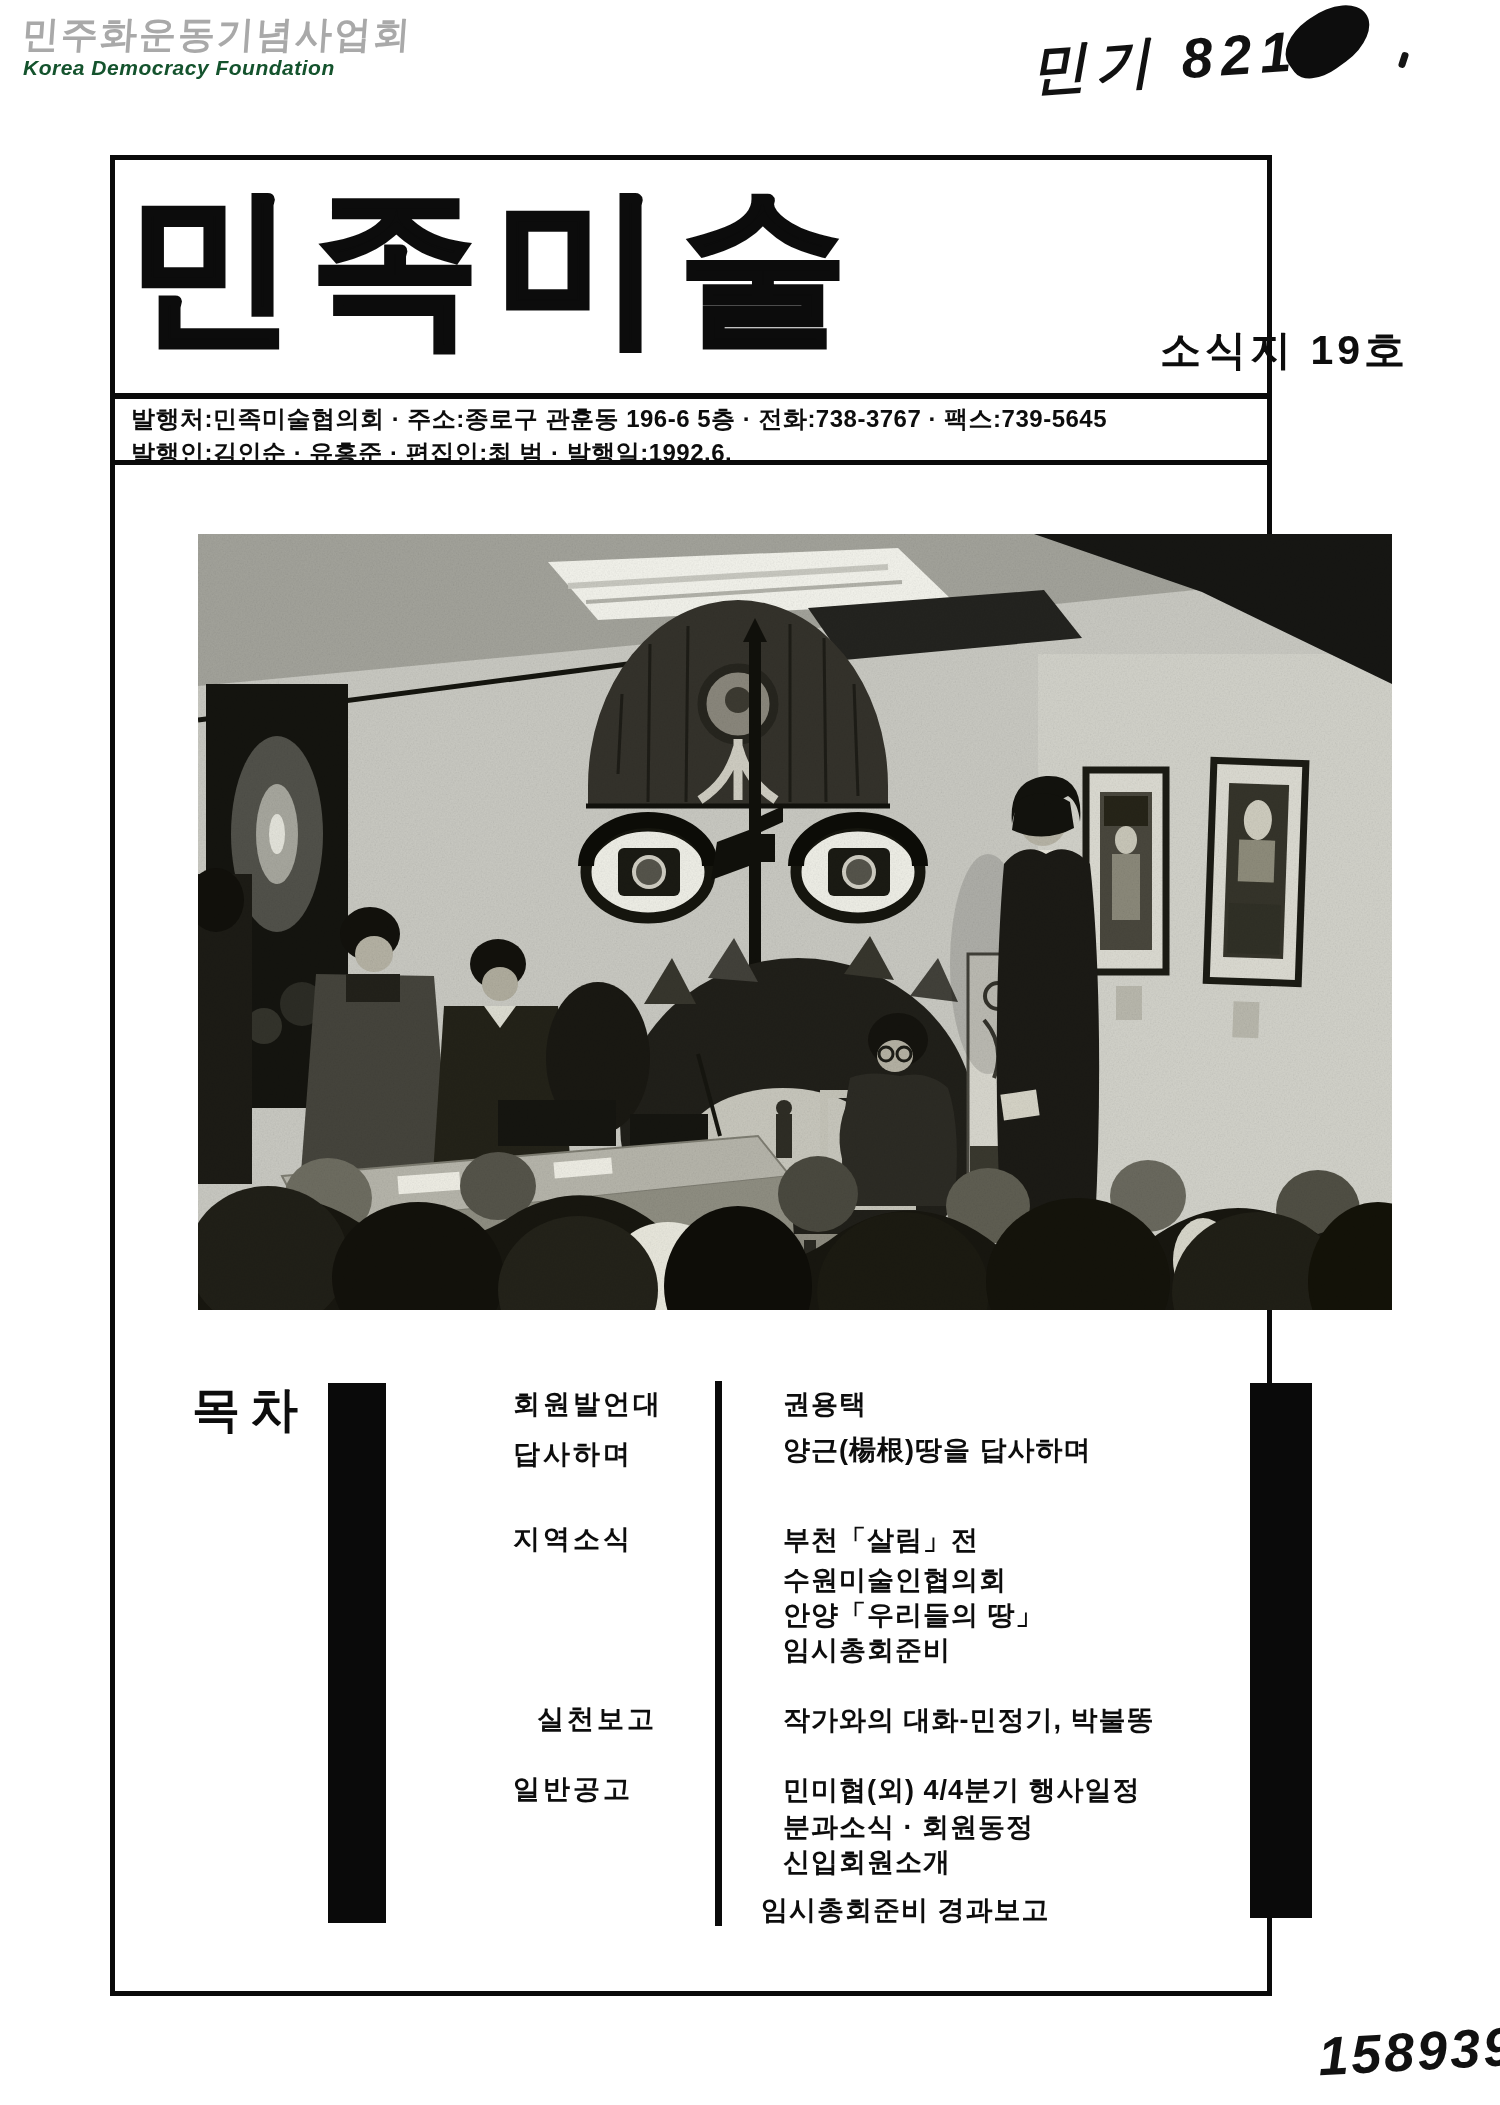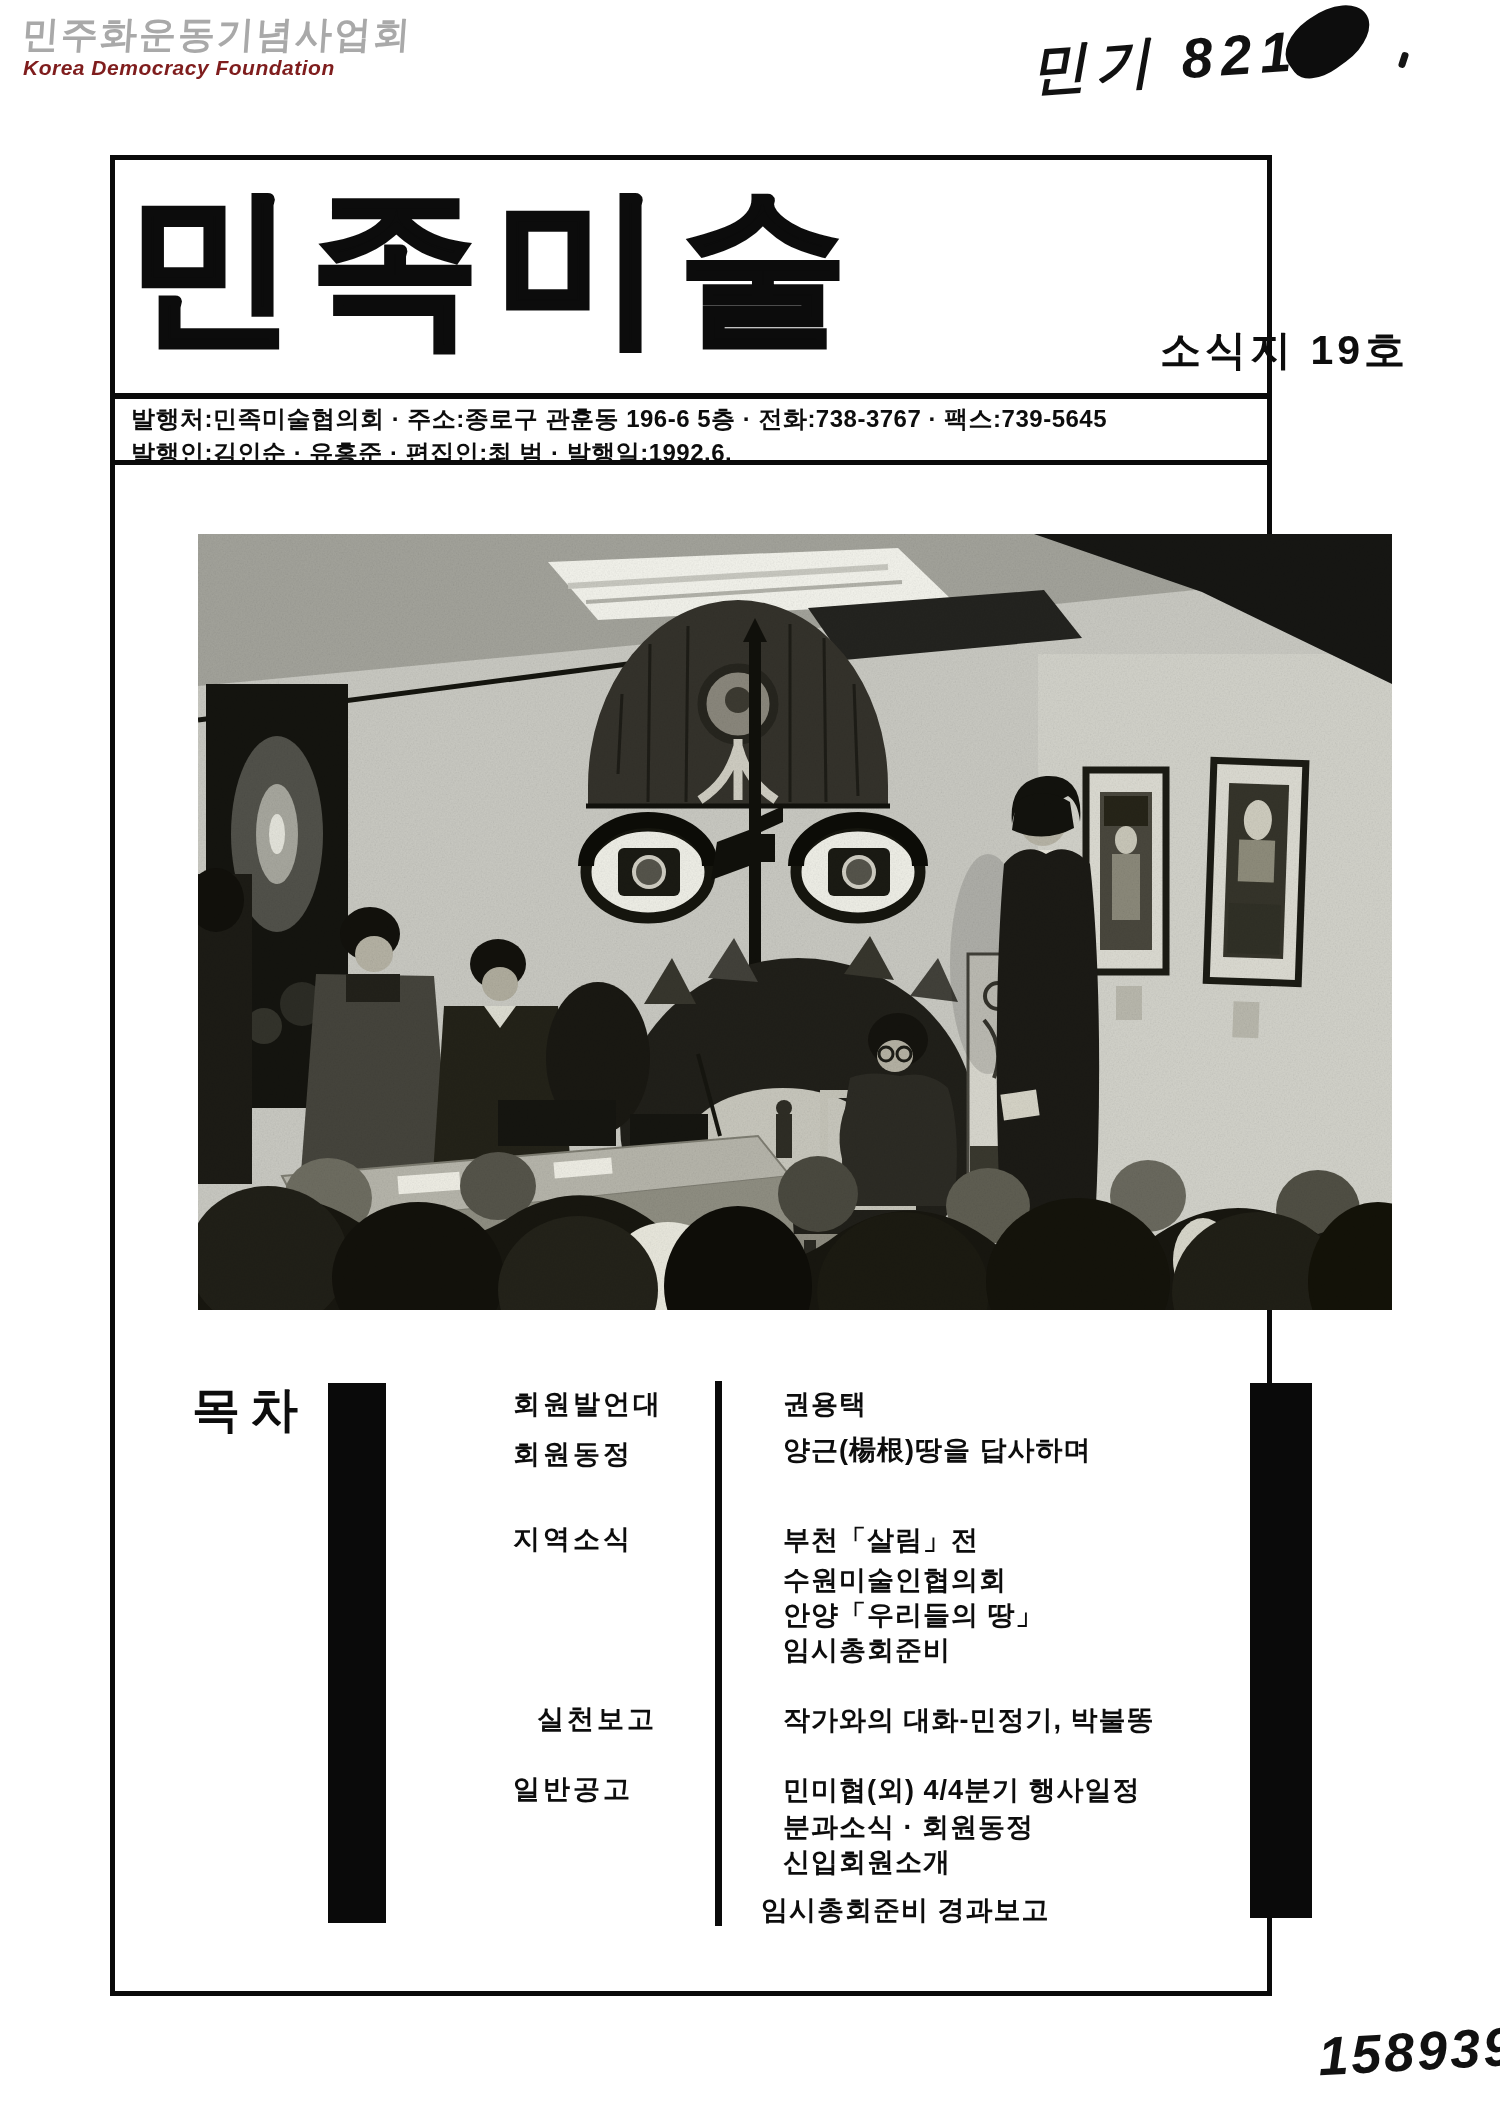--- a/index.html
+++ b/index.html
@@ -5,21 +5,21 @@
   html,body{margin:0;padding:0;background:#888;}
   .page{
     position:relative; width:1500px; height:2105px; margin:0 auto;
     background:#ffffff; overflow:hidden;
     font-family:"Liberation Sans","DejaVu Sans",sans-serif; color:#0d0d0d;
   }
   
   .wm-kr{position:absolute; left:22px; top:10px; font-size:37px; font-weight:700;
          letter-spacing:2px; color:#a9a9a9; transform:skewX(-4deg);}
   .wm-en{position:absolute; left:23px; top:56px; font-size:21px; font-weight:800;
-         font-style:italic; color:#7f1d1d; letter-spacing:0.5px;}
+         font-style:italic; color:#14532d; letter-spacing:0.5px;}
   
   .hand-top{position:absolute; left:1030px; top:22px; font-size:56px; font-style:italic;
             font-weight:600; letter-spacing:8px; transform:rotate(-4deg); color:#111;}
   .ink-blob{position:absolute; left:1282px; top:12px; width:92px; height:56px;
             background:#0d0d0d; border-radius:50% 60% 55% 45%; transform:rotate(-36deg);}
   .ink-tick{position:absolute; left:1400px; top:52px; width:7px; height:16px;
             background:#151515; transform:rotate(18deg); border-radius:3px;}
   
   .main-box{position:absolute; left:110px; top:155px; width:1162px; height:1841px;
             border:5px solid #0a0a0a; box-sizing:border-box;}
@@ -257,21 +257,21 @@
         <rect width="1194" height="776" filter="url(#grain)" opacity="0.22" style="mix-blend-mode:multiply"></rect>
       </svg>
     </div>
 
     <div class="toc-heading">목차</div>
     <div class="toc-bar-left"></div>
     <div class="toc-divider"></div>
     <div class="toc-bar-right"></div>
 
     <div class="toc-cat cat-0">회원발언대</div>
-    <div class="toc-cat cat-1">회원동정</div>
+    <div class="toc-cat cat-1">답사하며</div>
     <div class="toc-cat cat-2">지역소식</div>
     <div class="toc-cat cat-3">실천보고</div>
     <div class="toc-cat cat-4">일반공고</div>
 
     <div class="toc-entry e-0">권용택</div>
     <div class="toc-entry e-1">양근(楊根)땅을 답사하며</div>
     <div class="toc-entry e-3">부천「살림」전</div>
     <div class="toc-entry e-4">수원미술인협의회</div>
     <div class="toc-entry e-5">안양「우리들의 땅」</div>
     <div class="toc-entry e-6">임시총회준비</div>

